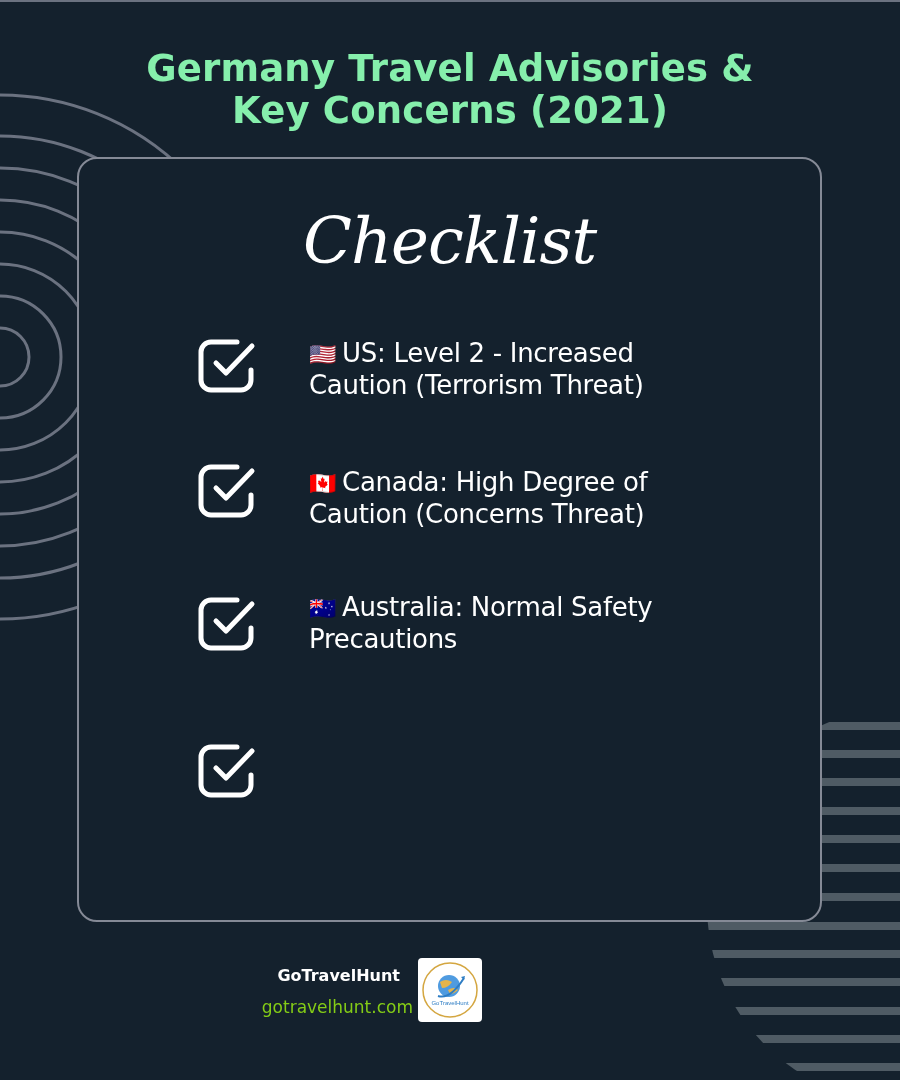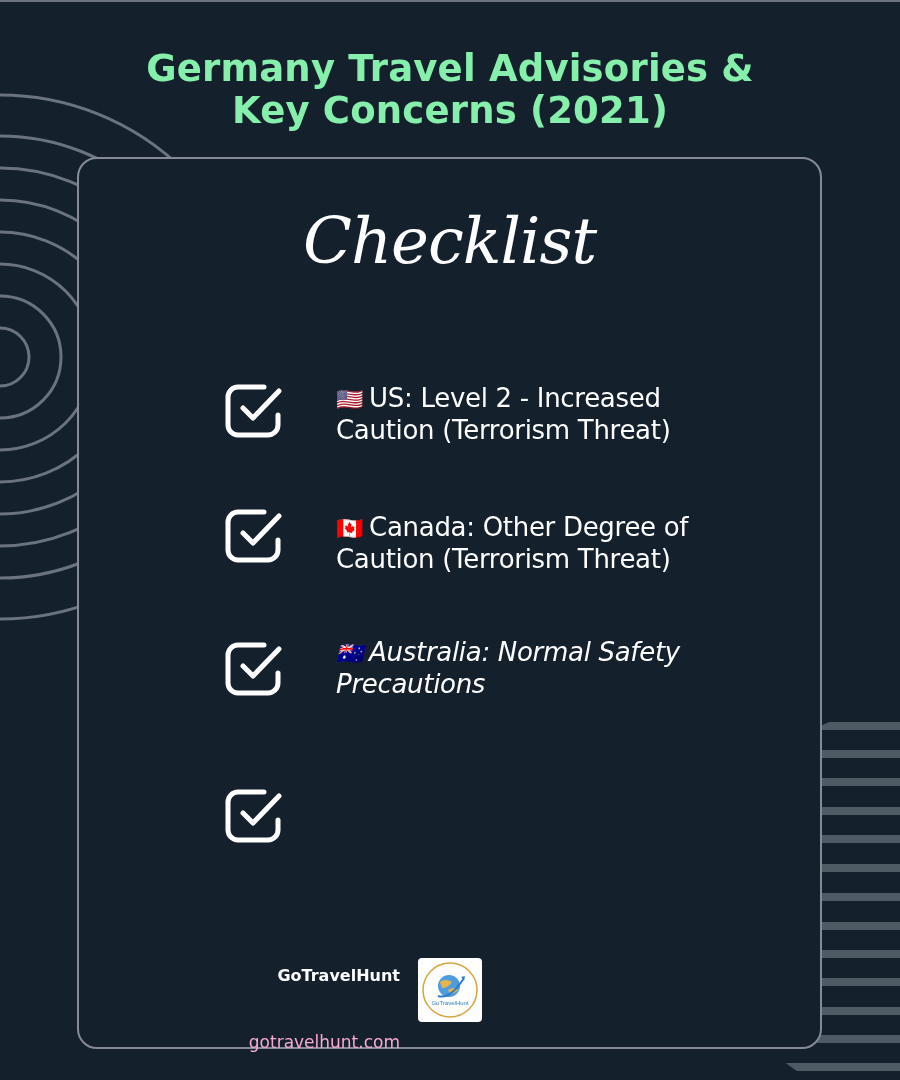--- a/index.html
+++ b/index.html
@@ -20,63 +20,63 @@
     text-align: center;
     font-family: "DejaVu Sans", sans-serif;
     font-weight: bold;
     font-size: 37px;
     line-height: 42px;
     letter-spacing: 0.2px;
     color: #86efac;
   }
   .card {
     position: absolute; left: 77px; top: 157px;
-    width: 745px; height: 892px;
+    width: 745px; height: 765px;
     box-sizing: border-box;
     border: 2px solid #858a96;
     border-radius: 20px;
     background: #14212d;
   }
   .card-title {
     position: absolute; left: 0; top: 42px; width: 100%;
     text-align: center;
     font-family: "DejaVu Serif", serif;
     font-style: italic;
     font-size: 64px;
     line-height: 80px;
     color: #ffffff;
     letter-spacing: -1px;
   }
   .item {
-    position: absolute; left: 145px;
-    width: 540px; height: 110px; margin-top: 45px;
+    position: absolute; left: 118px;
+    width: 540px; height: 110px;
   }
   .check {
     position: absolute; left: 0; width: 60px; height: 60px;
   }
   .item-text {
     position: absolute; left: 112px; top: 0; width: 400px;
     font-family: "DejaVu Sans", sans-serif;
     font-size: 26px;
     line-height: 30px;
     color: #ffffff;
     letter-spacing: -0.3px;
   }
   .flag { font-size: 22px; margin-right: 6px; }
   .footer-brand {
     position: absolute; right: 500px; top: 966px;
     font-family: "DejaVu Sans", sans-serif;
     font-weight: bold; font-size: 16px; line-height: 20px;
     text-align: right; color: #ffffff;
   }
   .footer-url {
-    position: absolute; right: 500px; top: 996px;
+    position: absolute; right: 487px; top: 996px;
     font-family: "DejaVu Sans", sans-serif;
     font-size: 17px; line-height: 22px;
-    text-align: right; color: #f9a8d4; margin-top: 35px;
+    text-align: right; color: #84cc16;
   }
   .logo {
     position: absolute; left: 418px; top: 958px;
     width: 64px; height: 64px;
     background: #ffffff; border-radius: 4px;
   }
 </style>
 </head>
 <body>
 
@@ -132,25 +132,25 @@
       <span class="flag">🇺🇸</span><span>US: Level 2 - Increased Caution (Terrorism Threat)</span>
     </div>
   </div>
 
   <div class="item" style="top:302px;">
     <svg class="check" style="top:0;" viewBox="0 0 60 60">
       <path d="M40 6 H14 a10 10 0 0 0 -10 10 V44 a10 10 0 0 0 10 10 H44 a10 10 0 0 0 10 -10 V34" fill="none" stroke="#fff" stroke-width="5" stroke-linecap="round" stroke-linejoin="round"></path>
       <path d="M19 27 L29 37 L55 10" fill="none" stroke="#fff" stroke-width="5" stroke-linecap="round" stroke-linejoin="round"></path>
     </svg>
     <div class="item-text" style="top:6px;">
-      <span class="flag">🇨🇦</span><span>Canada: Other Degree of Caution (Terrorism Threat)</span>
+      <span class="flag">🇨🇦</span><span>Canada: High Degree of Caution (Concerns Threat)</span>
     </div>
   </div>
 
-  <div class="item" style="top:435px;font-style:italic;">
+  <div class="item" style="top:435px;">
     <svg class="check" style="top:0;" viewBox="0 0 60 60">
       <path d="M40 6 H14 a10 10 0 0 0 -10 10 V44 a10 10 0 0 0 10 10 H44 a10 10 0 0 0 10 -10 V34" fill="none" stroke="#fff" stroke-width="5" stroke-linecap="round" stroke-linejoin="round"></path>
       <path d="M19 27 L29 37 L55 10" fill="none" stroke="#fff" stroke-width="5" stroke-linecap="round" stroke-linejoin="round"></path>
     </svg>
     <div class="item-text" style="top:-2px;">
       <span class="flag">🇦🇺</span><span>Australia: Normal Safety Precautions</span>
     </div>
   </div>
 
   <div class="item" style="top:582px;">

